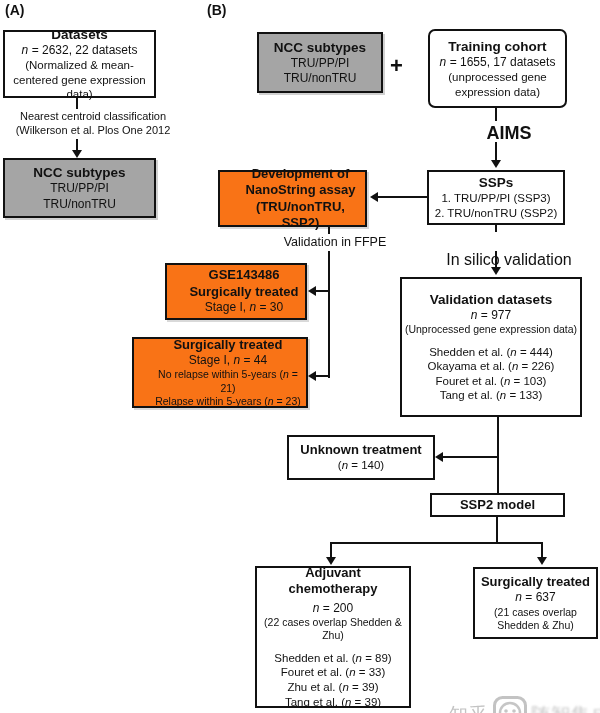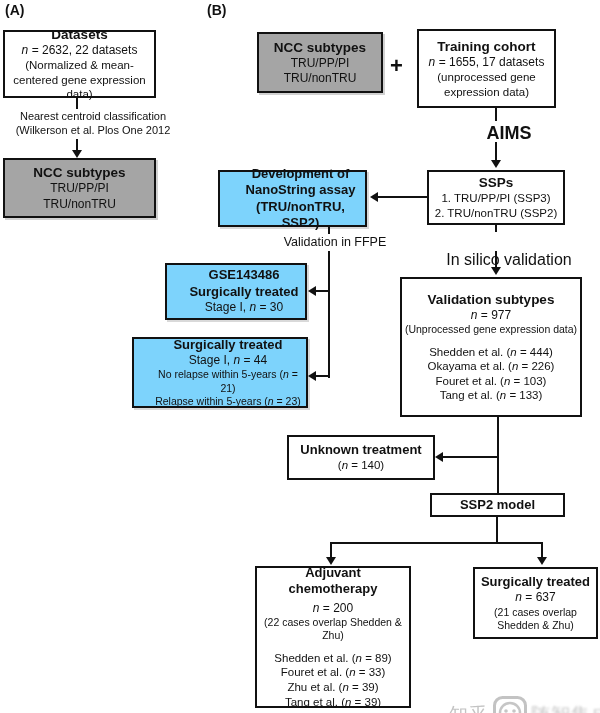--- a/index.html
+++ b/index.html
@@ -13,21 +13,21 @@
   }
   .box {
     position:absolute;
     border:2px solid #111111;
     background:#ffffff;
     display:flex; flex-direction:column;
     align-items:center; justify-content:center;
     text-align:center; line-height:1.27;
   }
   .gray-dark  { background:#a5a5a5; box-shadow:2px 2px 0 rgba(0,0,0,0.18); }
-  .gray-light { background:#7dd3fc; box-shadow:2px 2px 0 rgba(0,0,0,0.15);padding-left:16px; }
+  .gray-light { background:#f97316; box-shadow:2px 2px 0 rgba(0,0,0,0.15);padding-left:16px; }
   .t   { font-weight:bold; font-size:13.5px; }
   .t13 { font-weight:bold; font-size:13px; }
   .b12 { font-size:12px; }
   .b11 { font-size:11.5px; }
   .b10 { font-size:10.5px; }
   .blk { display:block; }
   .lbl { position:absolute; text-align:center;margin-left:12px; }
   .panel-label { position:absolute; font-weight:bold; font-size:14px; }
   .vline, .hline { position:absolute; background:#111111; }
   .vline { width:2px; }
@@ -80,21 +80,21 @@
 <div class="panel-label" style="left:207px; top:2px;">(B)</div>
 
 <div class="box gray-dark" style="left:257px; top:32px; width:126px; height:61px;">
   <span class="t">NCC subtypes</span>
   <span class="b12">TRU/PP/PI</span>
   <span class="b12">TRU/nonTRU</span>
 </div>
 
 <div class="plus" style="left:390px; top:53px;">+</div>
 
-<div class="box" style="left:417px; top:29px; width:139px; height:79px;">
+<div class="box" style="left:428px; top:29px; width:139px; height:79px;border-radius:7px;">
   <span class="t">Training cohort</span>
   <span class="b12"><i>n</i> = 1655, 17 datasets</span>
   <span class="b11" style="padding:0 6px;">(unprocessed gene expression data)</span>
 </div>
 
 <div class="vline" style="left:495px; top:108px; height:13px;"></div>
 <div class="lbl" style="left:458px; top:123px; width:78px; font-weight:bold; font-size:18px;">AIMS</div>
 <div class="vline" style="left:495px; top:142px; height:18px;"></div>
 <div class="arr-d" style="left:491px; top:160px;"></div>
 
@@ -135,21 +135,21 @@
   <span class="b10">No relapse within 5-years (<i>n</i> = 21)</span>
   <span class="b10">Relapse within 5-years (<i>n</i> = 23)</span>
 </div>
 
 <div class="vline" style="left:495px; top:225px; height:7px;"></div>
 <div class="lbl" style="left:418px; top:251px; width:158px; font-size:16px;">In silico validation</div>
 <div class="vline" style="left:495px; top:251px; height:16px;"></div>
 <div class="arr-d" style="left:491px; top:267px;"></div>
 
 <div class="box" style="left:400px; top:277px; width:182px; height:140px;">
-  <span class="t">Validation subtypes</span>
+  <span class="t">Validation datasets</span>
   <span class="b12"><i>n</i> = 977</span>
   <span class="b10">(Unprocessed gene expression data)</span>
   <span class="studies">
     <span class="blk">Shedden et al. (<i>n</i> = 444)</span>
     <span class="blk">Okayama et al. (<i>n</i> = 226)</span>
     <span class="blk">Fouret et al. (<i>n</i> = 103)</span>
     <span class="blk">Tang et al. (<i>n</i> = 133)</span>
   </span>
 </div>
 

